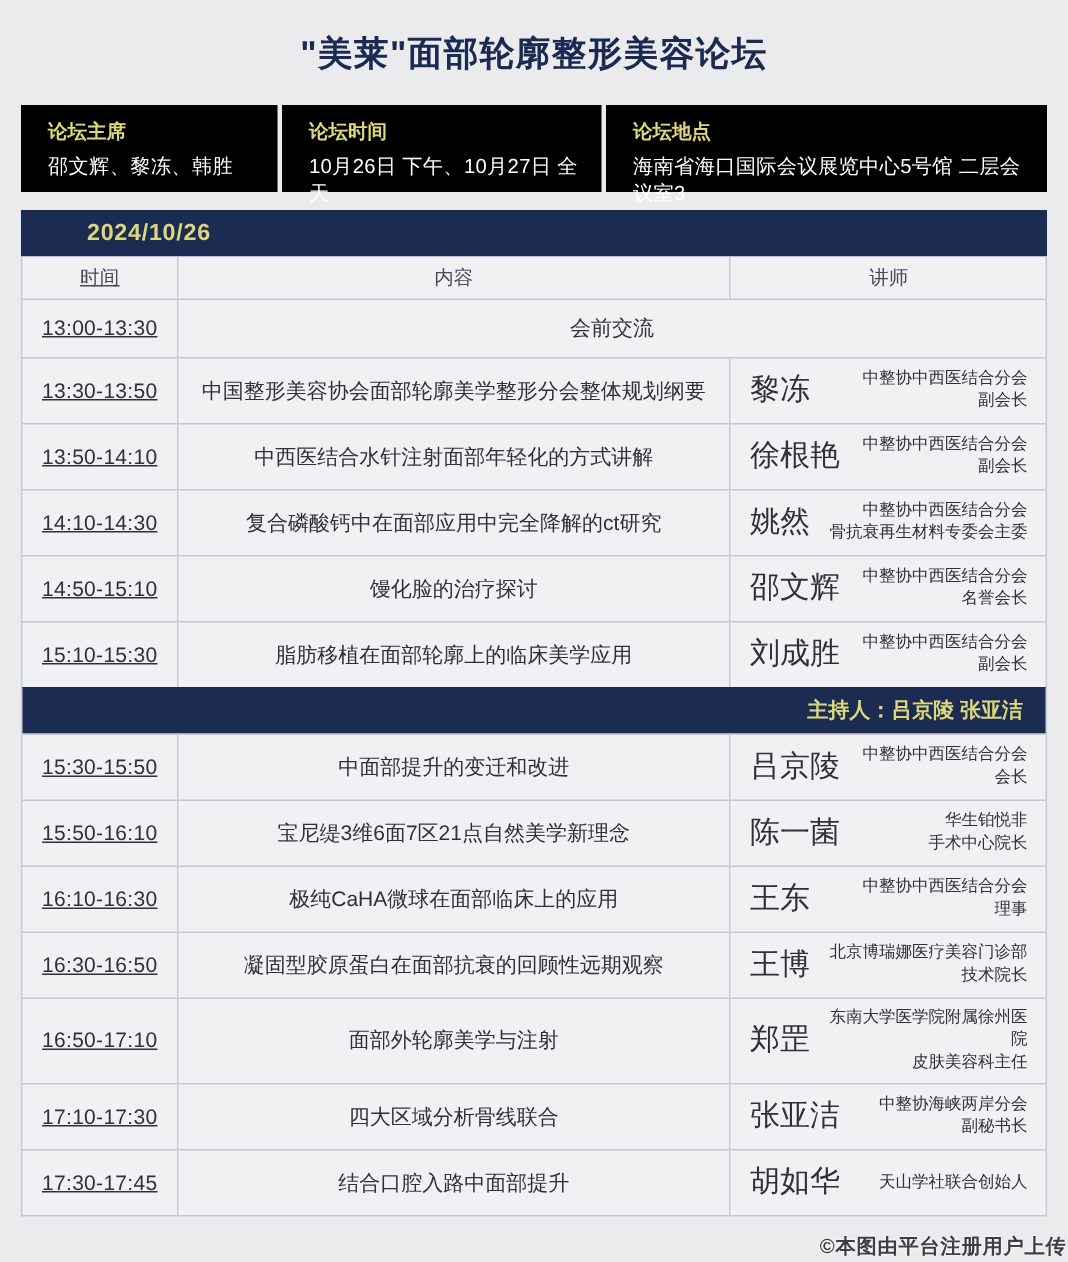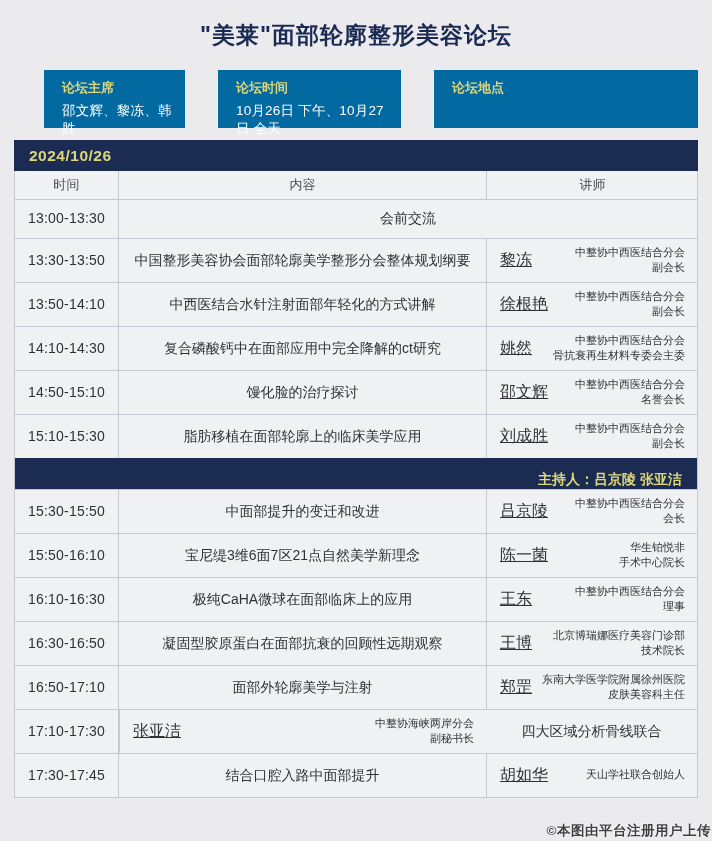--- a/index.html
+++ b/index.html
@@ -12,62 +12,61 @@
   .inner { margin:0 14px; }
 
   .page-title {
     height:70px; display:flex; align-items:center; justify-content:center;
     font-size:23px; font-weight:bold; color:#1b2a52; letter-spacing:1px;
   }
 
   
   .info-band { display:grid; grid-template-columns:171px 213px 1fr; gap:3px; }
   .info-cell {
-    background:#0369a1; color:#ffffff; height:58px; box-sizing:border-box;
+    background:#000000; color:#ffffff; height:58px; box-sizing:border-box;
     padding:9px 8px 8px 18px;
-    margin-left:30px;
   }
   .info-label { display:block; color:#ddd77c; font-weight:bold; font-size:13px; margin-bottom:5px; }
   .info-value { display:block; font-size:13.5px; letter-spacing:0.2px; }
 
   
   .date-banner {
     margin-top:12px; background:#1c2b52; height:31px;
-    display:flex; align-items:center; padding-left:15px;
+    display:flex; align-items:center; padding-left:44px;
     color:#ddd77c; font-weight:bold; font-size:15.5px; letter-spacing:0.5px;
   }
 
   
   .table { border:1px solid #c6c9d4; border-top:none; background:#f0f1f3; }
   .t-row {
     display:grid; grid-template-columns:104px 1fr 211px;
     border-top:1px solid #c6c9d4; min-height:43px;
   }
   .t-row.header { min-height:27px; border-top:none; }
   .t-row.header .cell { font-size:13px; color:#4a4a52; }
   .t-row.merged { grid-template-columns:104px 1fr; min-height:38px; }
   .cell {
     display:flex; align-items:center; justify-content:center; text-align:center;
     padding:5px 6px; box-sizing:border-box; color:#303038; font-size:14px;
     line-height:1.35;
   }
-  .c-time  { border-right:1px solid #c6c9d4; letter-spacing:0.2px; }
+  .c-time  { border-right:1px solid #c6c9d4; letter-spacing:0.2px;text-decoration:underline; }
   .c-speaker {
     border-left:1px solid #c6c9d4; justify-content:space-between;
     text-align:left; padding:5px 12px 5px 13px;
   }
-  .c-speaker .name { font-size:16px; white-space:nowrap;text-decoration:underline; }
+  .c-speaker .name { font-size:20px; white-space:nowrap; }
   .c-speaker .title {
     flex:1; margin-left:8px; font-size:11px; text-align:right;
     white-space:pre-line; line-height:1.4;
   }
 
   .host-banner {
     background:#1c2b52; min-height:30px; border-top:1px solid #1c2b52;
-    display:flex; align-items:flex-end; justify-content:flex-end;
+    display:flex; align-items:center; justify-content:flex-end;
     padding-right:15px; color:#ddd77c; font-weight:bold; font-size:14px;
   }
 
   .watermark {
     position:absolute; right:1px; bottom:1px;
     font-size:13.5px; font-weight:bold; color:#3e3e44; letter-spacing:0.5px;
     text-shadow:0 0 1px #ffffff, 0 0 2px #ffffff;
   }
 </style>
 </head>
@@ -81,20 +80,21 @@
       <div class="info-cell">
         <span class="info-label">论坛主席</span>
         <span class="info-value">邵文辉、黎冻、韩胜</span>
       </div>
       <div class="info-cell">
         <span class="info-label">论坛时间</span>
         <span class="info-value">10月26日 下午、10月27日 全天</span>
       </div>
       <div class="info-cell">
         <span class="info-label">论坛地点</span>
+        <span class="info-value">海南省海口国际会议展览中心5号馆 二层会议室3</span>
       </div>
     </div>
 
     <div class="date-banner">
       <span>2024/10/26</span>
     </div>
 
     <div class="table">
       <div class="t-row header">
         <div class="cell c-time">时间</div>
@@ -194,26 +194,26 @@
             <div class="cell c-time">16:50-17:10</div>
             <div class="cell c-content">面部外轮廓美学与注射</div>
             <div class="cell c-speaker">
               <span class="name">郑罡</span>
               <span class="title">东南大学医学院附属徐州医院
 皮肤美容科主任</span>
             </div>
           </div>
           <div class="t-row">
             <div class="cell c-time">17:10-17:30</div>
+            <div class="cell c-content">四大区域分析骨线联合</div>
             <div class="cell c-speaker">
               <span class="name">张亚洁</span>
               <span class="title">中整协海峡两岸分会
 副秘书长</span>
             </div>
-            <div class="cell c-content">四大区域分析骨线联合</div>
           </div>
           <div class="t-row">
             <div class="cell c-time">17:30-17:45</div>
             <div class="cell c-content">结合口腔入路中面部提升</div>
             <div class="cell c-speaker">
               <span class="name">胡如华</span>
               <span class="title">天山学社联合创始人</span>
             </div>
           </div>
         </div>

